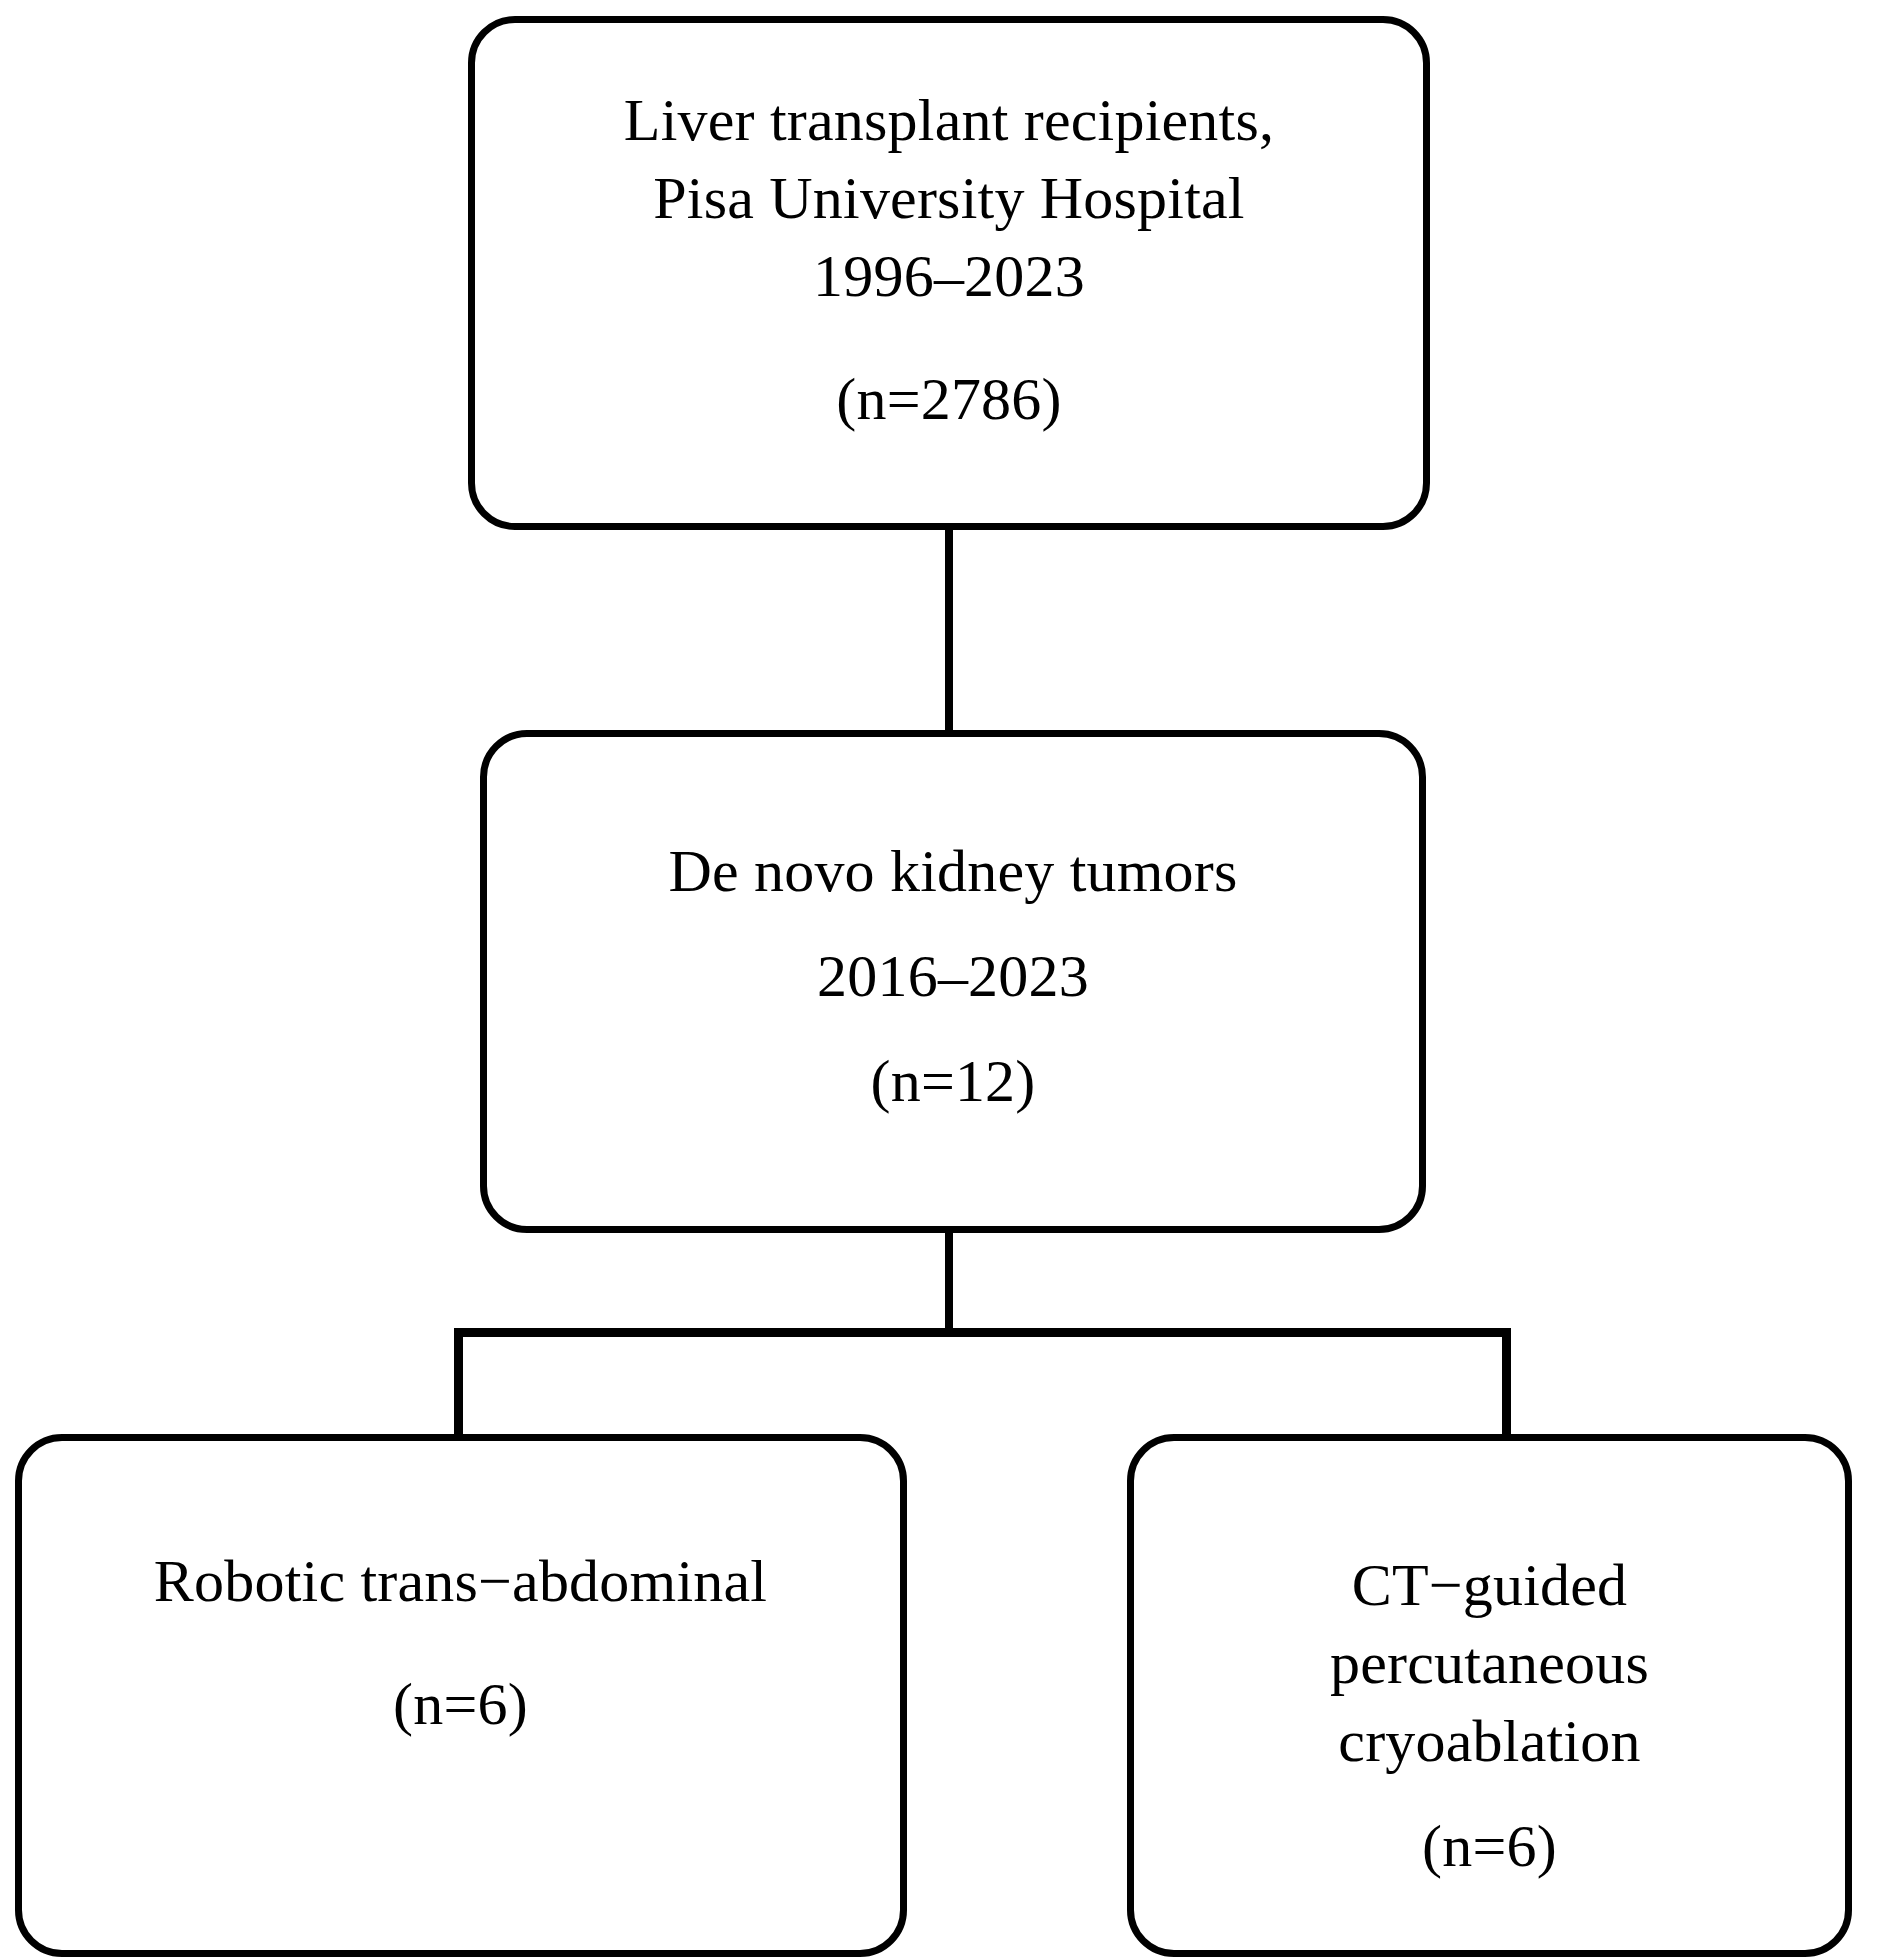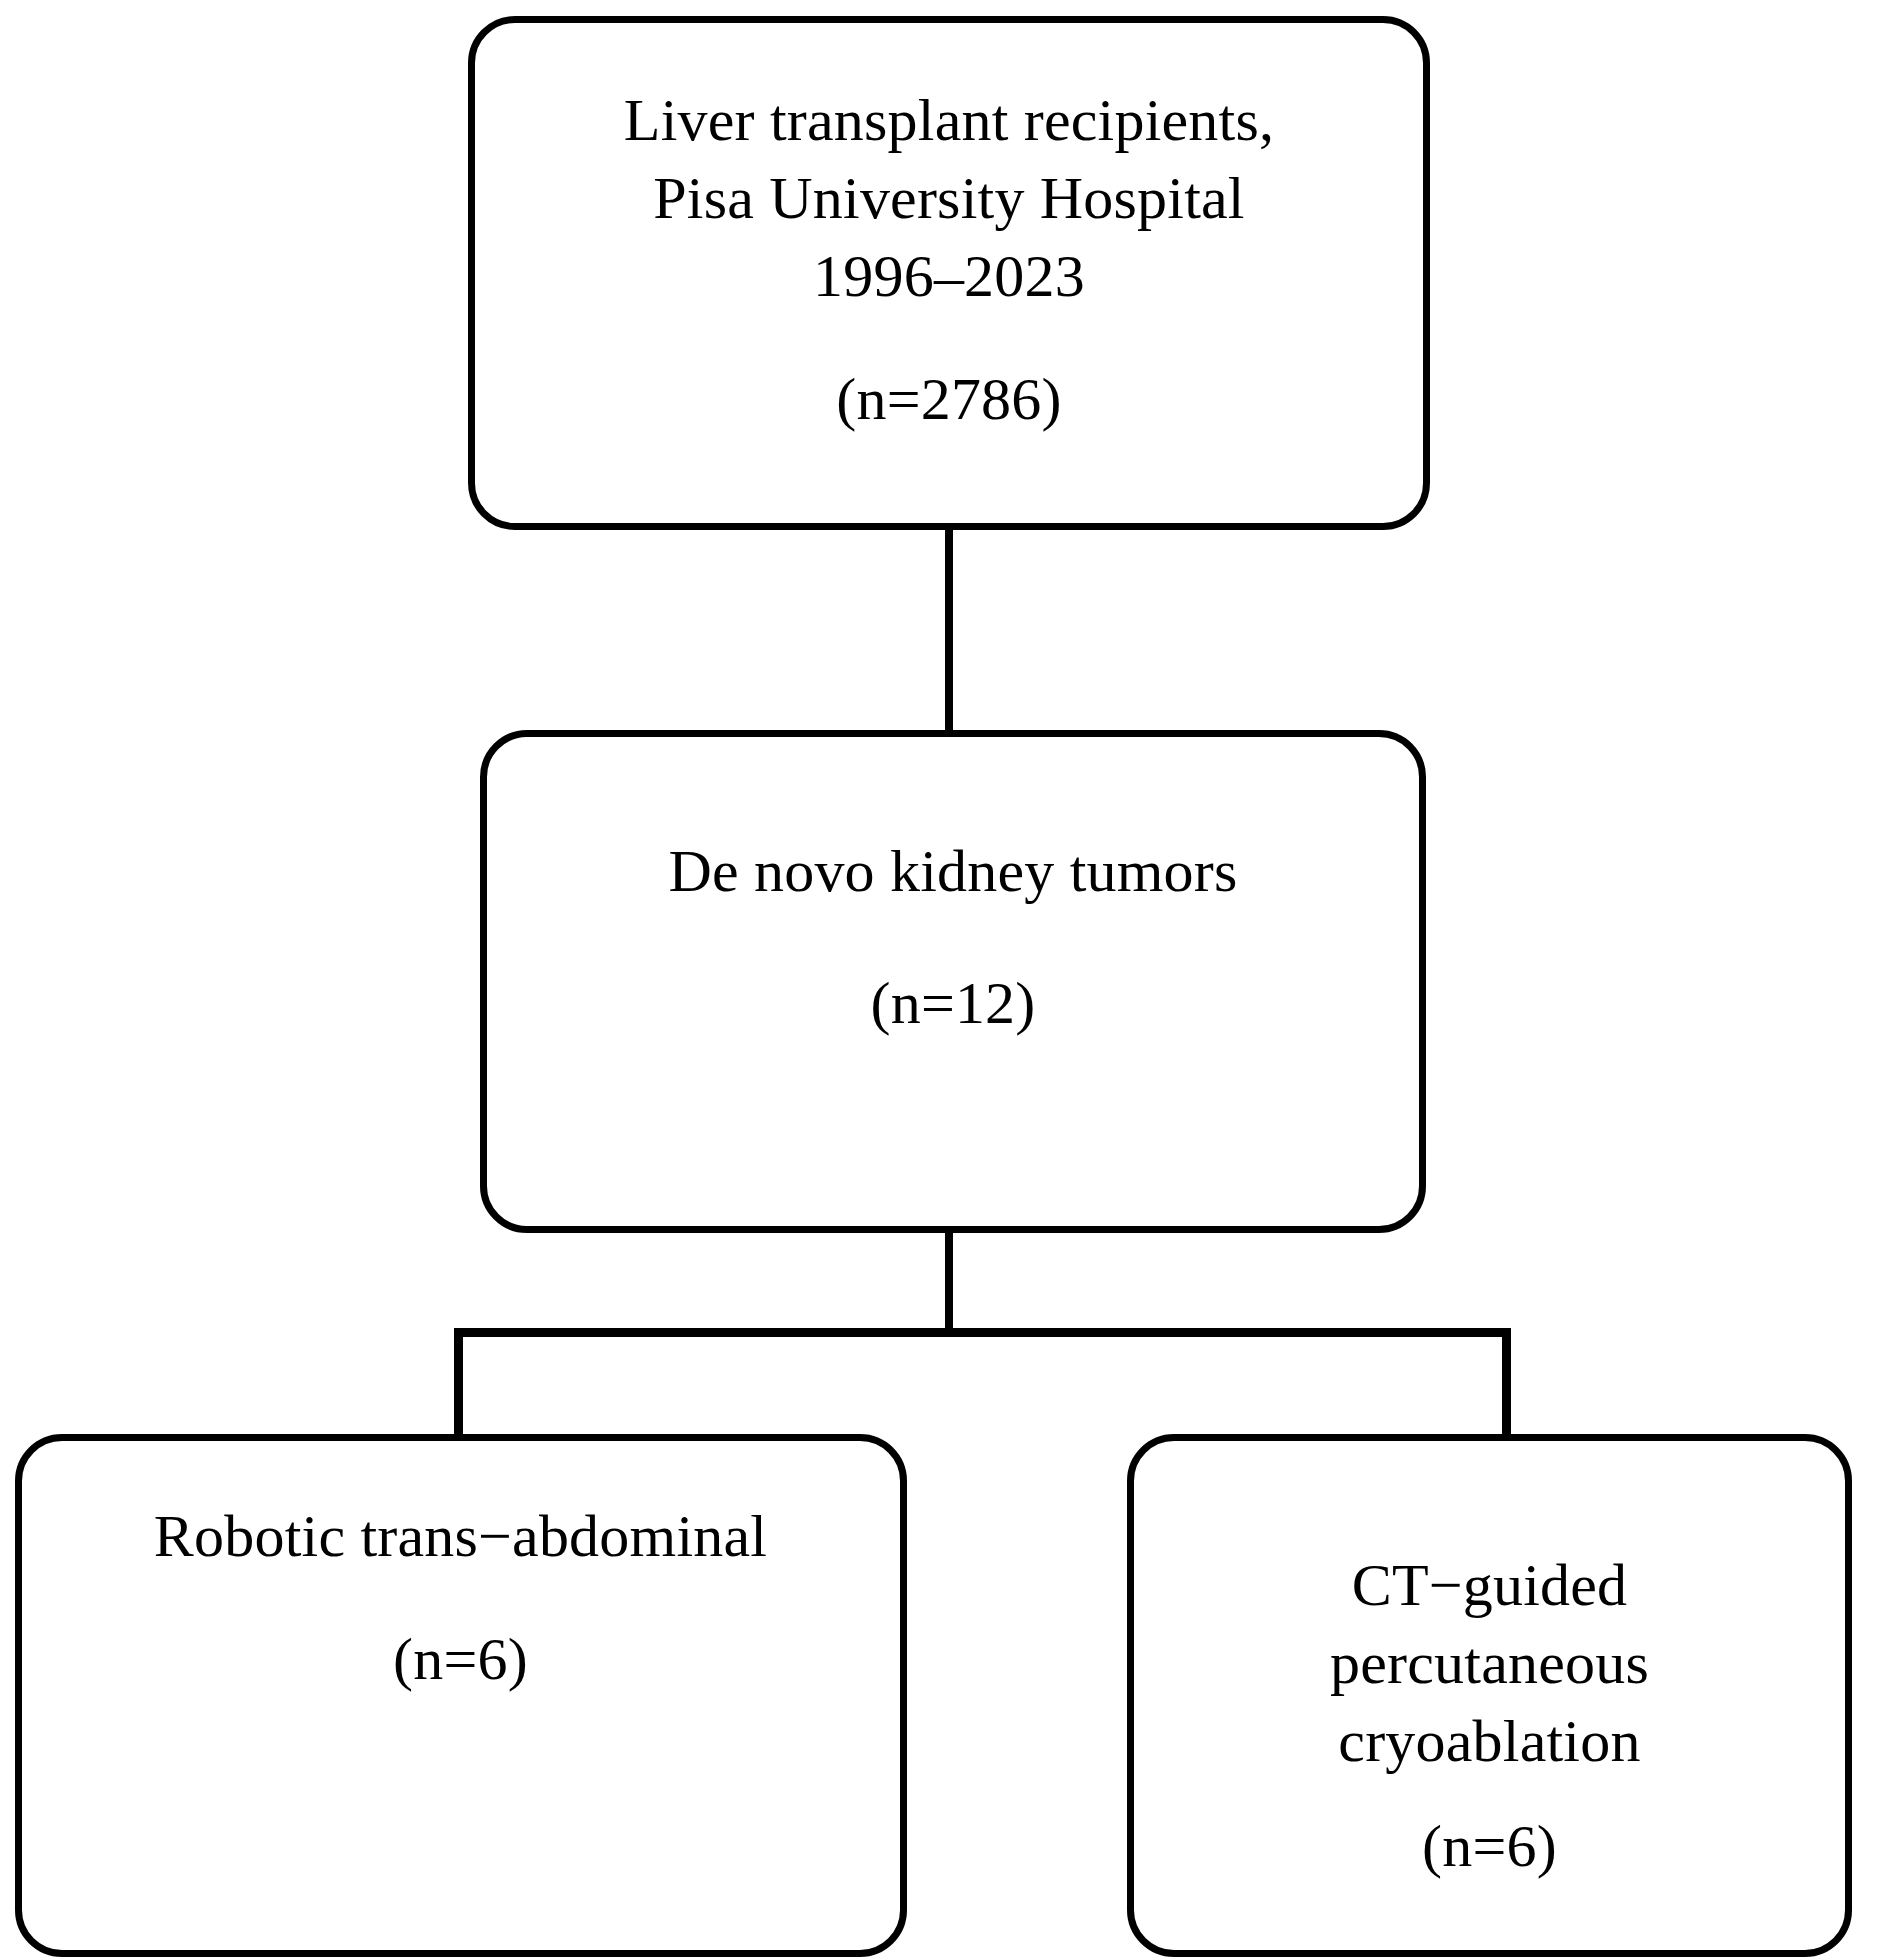--- a/index.html
+++ b/index.html
@@ -49,21 +49,21 @@
   #node-denovo {
     left: 480px; top: 730px;
     width: 946px; height: 503px;
     padding-top: 95px;
     align-items: center;
   }
   
   #node-robotic {
     left: 14.5px; top: 1434px;
     width: 892px; height: 523px;
-    padding-top: 56px;
+    padding-top: 101px;
   }
   
   #node-cryo {
     left: 1127px; top: 1434px;
     width: 725px; height: 523px;
     padding-top: 105px;
   }
 
   
   .conn {
@@ -107,20 +107,21 @@
     <span class="line">1996–2023</span>
     <span class="spacer-md"></span>
     <span class="line">(n=2786)</span>
   </div>
 
   <div class="conn" id="conn-root-denovo"></div>
 
   <div class="node" id="node-denovo">
     <span class="line">De novo kidney tumors</span>
     <span class="spacer-sm"></span>
+    <span class="line">2016–2023</span>
     <span class="spacer-sm"></span>
     <span class="line">(n=12)</span>
   </div>
 
   <div class="conn" id="conn-denovo-split"></div>
   <div class="conn" id="conn-split-bar"></div>
   <div class="conn" id="conn-drop-left"></div>
   <div class="conn" id="conn-drop-right"></div>
 
   <div class="node" id="node-robotic">

